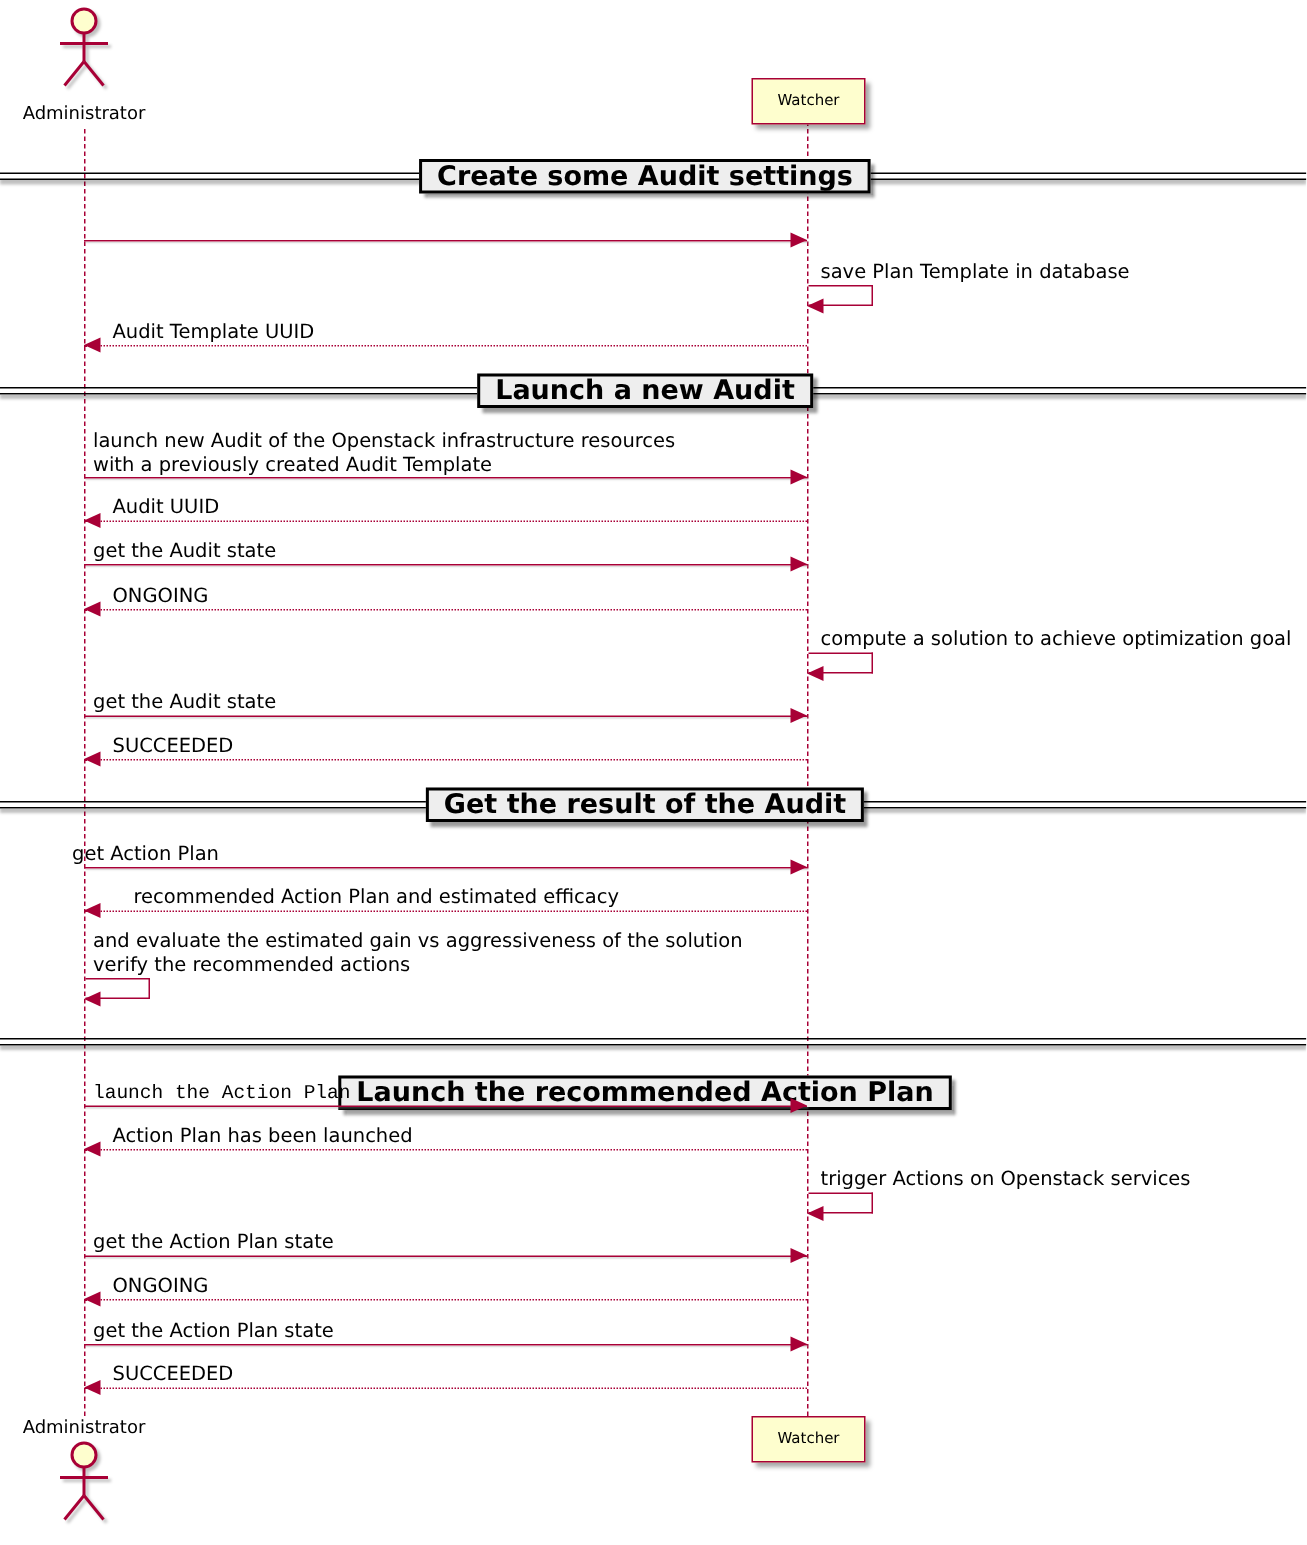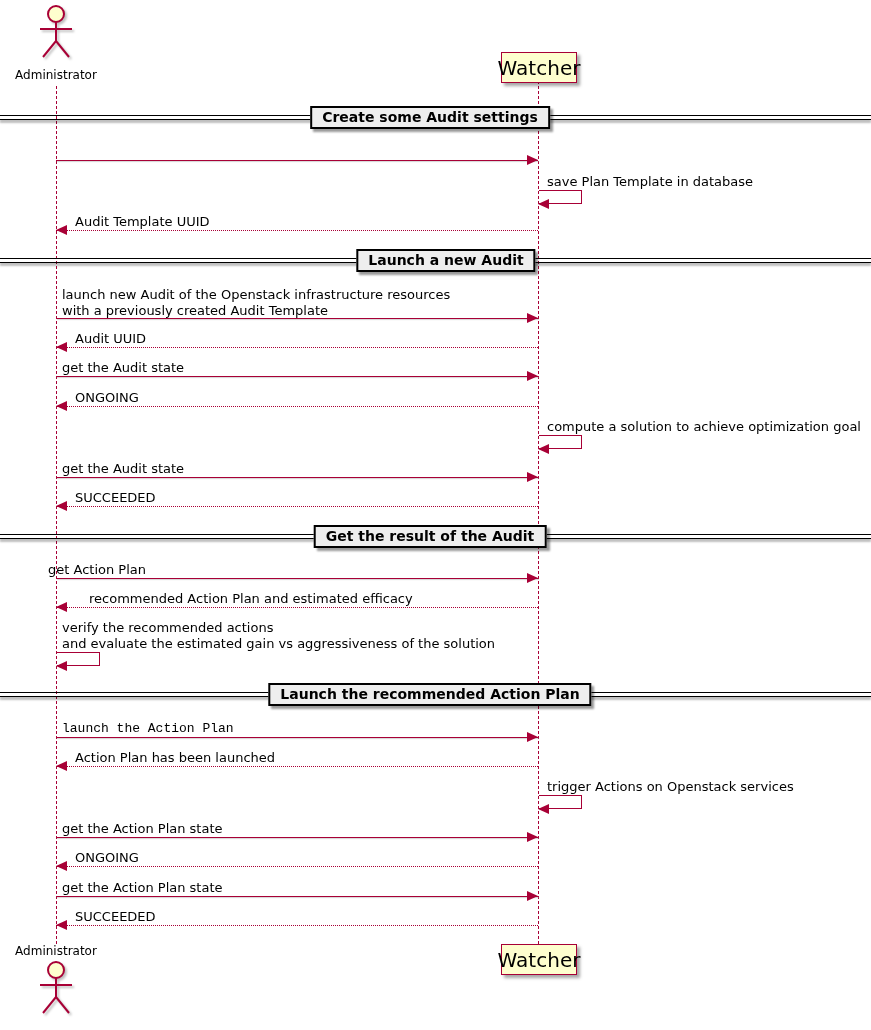--- a/index.html
+++ b/index.html
@@ -8,35 +8,35 @@
     --divfill:#EEEEEE;
   }
   html,body{margin:0;padding:0;background:#fff;}
   body{font-family:"DejaVu Sans",sans-serif;color:#000;}
   .canvas{position:relative;width:871px;height:1030px;background:#fff;overflow:hidden;}
 
   .lifeline{position:absolute;width:0;border-left:1px dashed var(--accent);z-index:1;}
 
   
   .divlines{position:absolute;left:0;width:871px;height:3px;border-top:1px solid #000;border-bottom:1px solid #000;box-shadow:0 3px 2px rgba(0,0,0,0.25);z-index:2;}
-  .divbox{position:absolute;left:430px;transform:translateX(-50%);background:var(--divfill);border:2px solid #000;padding:0 10px;font-size:14px;line-height:19px;font-weight:bold;white-space:nowrap;box-shadow:3px 3px 2px rgba(0,0,0,0.4);z-index:2;}
+  .divbox{position:absolute;left:430px;transform:translateX(-50%);background:var(--divfill);border:2px solid #000;padding:0 10px;font-size:18px;line-height:19px;font-weight:bold;white-space:nowrap;box-shadow:3px 3px 2px rgba(0,0,0,0.4);z-index:2;}
 
   
   .label{position:absolute;font-size:13px;line-height:16px;white-space:nowrap;z-index:3;}
   .arr{position:absolute;height:0;border-top:1px solid var(--accent);z-index:3;}
   .arr.solid{box-shadow:1px 1px 1px rgba(150,150,150,0.45);}
   .arr.dot{border-top-style:dotted;}
   .ah{position:absolute;width:0;height:0;border-top:5px solid transparent;border-bottom:5px solid transparent;}
   .ah.r{right:0;top:-6px;border-left:11px solid var(--accent);}
   .ah.l{left:0;top:-6px;border-right:11px solid var(--accent);}
   .selfmsg{position:absolute;width:42px;height:12px;border:1px solid var(--accent);border-left:none;z-index:3;}
   .selfmsg .ah{left:-1px;top:auto;bottom:-6px;border-right:11px solid var(--accent);border-left:none;}
 
   
-  .pbox{position:absolute;width:74px;height:29px;background:var(--pfill);border:1.5px solid var(--accent);display:flex;align-items:center;justify-content:center;font-size:20px;box-shadow:3px 3px 3px rgba(0,0,0,0.35);z-index:4;}
+  .pbox{position:absolute;width:74px;height:29px;background:var(--pfill);border:1.5px solid var(--accent);display:flex;align-items:center;justify-content:center;font-size:10px;box-shadow:3px 3px 3px rgba(0,0,0,0.35);z-index:4;}
   .alabel{position:absolute;width:100px;text-align:center;font-size:12px;line-height:16px;z-index:4;}
   .actorsvg{position:absolute;z-index:4;filter:drop-shadow(2px 2px 1px rgba(0,0,0,0.25));}
 </style>
 </head>
 <body>
 
 <div class="canvas">
 
   <div class="lifeline" style="left:56px;top:86px;height:858px;"></div>
   <div class="lifeline" style="left:538px;top:81px;height:863px;"></div>
@@ -66,21 +66,21 @@
   <div class="selfmsg" style="left:539px;top:190px;">
       <span class="ah"></span>
     </div>
 
   <div class="label" style="left:75px;top:214px;">Audit Template UUID</div>
   <div class="arr dot" style="left:56px;top:230px;width:482px;">
       <span class="ah l"></span>
     </div>
 
   <div class="divlines" style="top:258px;"></div>
-  <div class="divbox" style="top:249px;margin-left:16px;">
+  <div class="divbox" style="top:249px;">
     <span>Launch a new Audit</span>
   </div>
 
   <div class="label" style="left:62px;top:287px;">
     <span style="display:block">launch new Audit of the Openstack infrastructure resources</span>
     <span style="display:block">with a previously created Audit Template</span>
   </div>
   <div class="arr solid" style="left:56px;top:318px;width:482px;">
       <span class="ah r"></span>
     </div>
@@ -124,29 +124,29 @@
   <div class="arr solid" style="left:56px;top:578px;width:482px;">
       <span class="ah r"></span>
     </div>
 
   <div class="label" style="left:89px;top:591px;">recommended Action Plan and estimated efficacy</div>
   <div class="arr dot" style="left:56px;top:607px;width:482px;">
       <span class="ah l"></span>
     </div>
 
   <div class="label" style="left:62px;top:620px;">
+    <span style="display:block">and evaluate the estimated gain vs aggressiveness of the solution</span>
     <span style="display:block">verify the recommended actions</span>
-    <span style="display:block">and evaluate the estimated gain vs aggressiveness of the solution</span>
   </div>
   <div class="selfmsg" style="left:57px;top:652px;">
       <span class="ah"></span>
     </div>
 
   <div class="divlines" style="top:692px;"></div>
-  <div class="divbox" style="top:683px;">
+  <div class="divbox" style="top:717px;">
     <span>Launch the recommended Action Plan</span>
   </div>
 
   <div class="label" style="left:62px;top:721px;font-family:Liberation Mono, monospace;">launch the Action Plan</div>
   <div class="arr solid" style="left:56px;top:737px;width:482px;">
       <span class="ah r"></span>
     </div>
 
   <div class="label" style="left:75px;top:750px;">Action Plan has been launched</div>
   <div class="arr dot" style="left:56px;top:766px;width:482px;">

